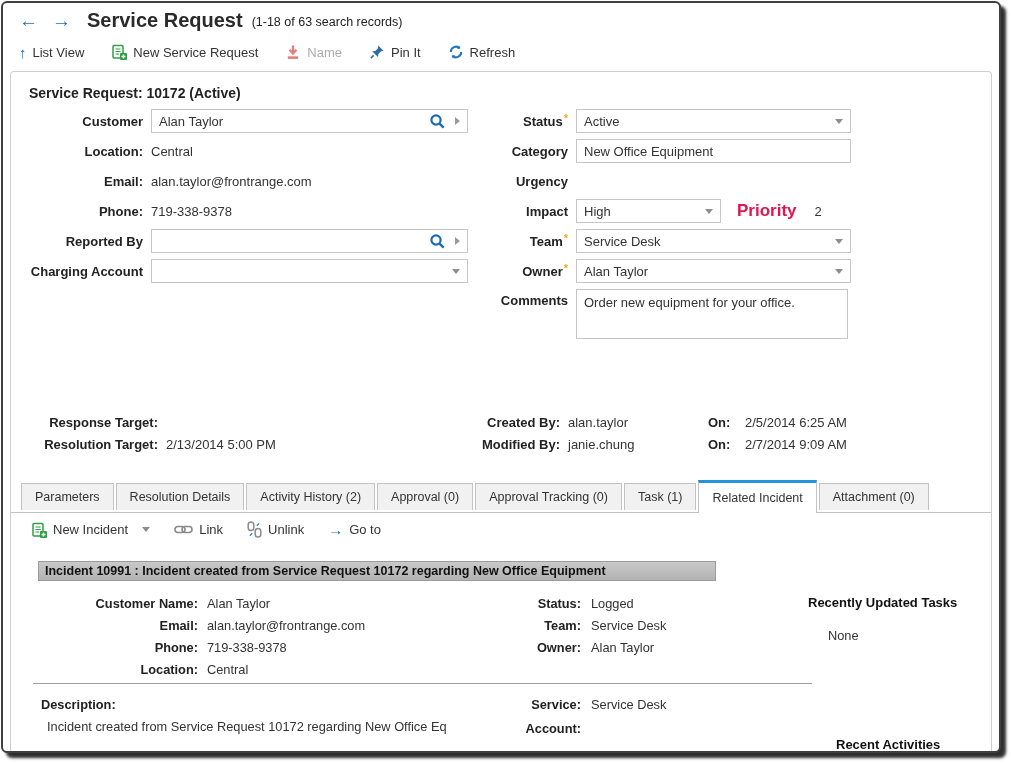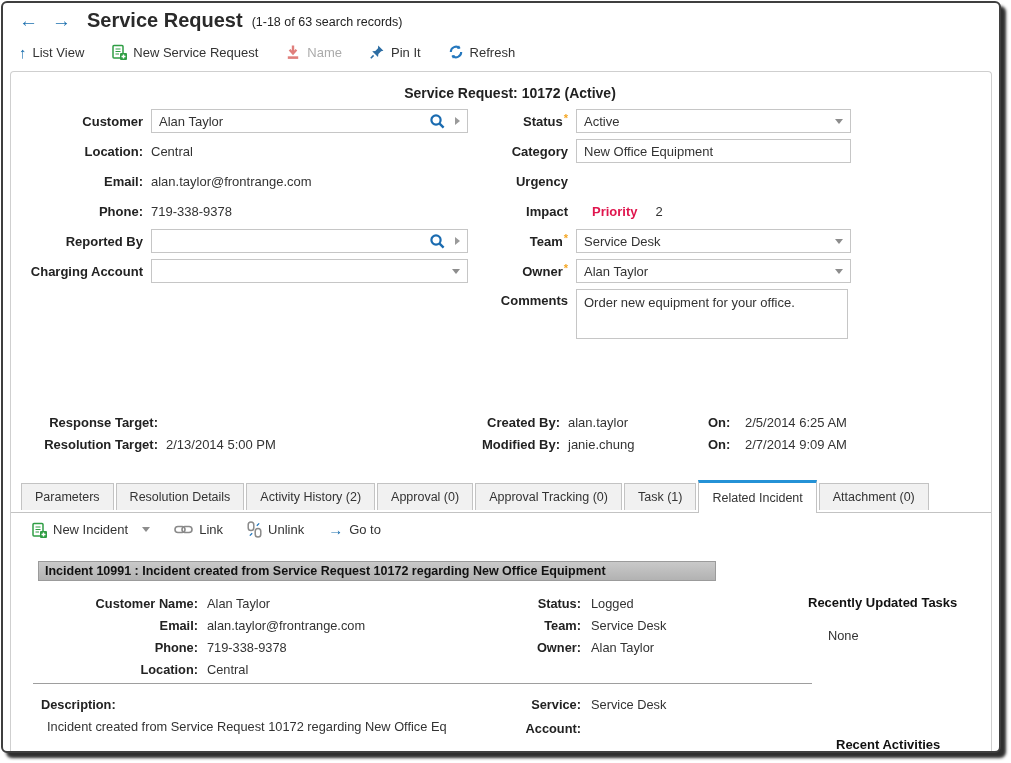--- a/index.html
+++ b/index.html
@@ -14,21 +14,21 @@
   .records{font-size:12.5px;color:#222;position:relative;top:2px;}
   
   .toolbar{height:30px;display:flex;align-items:center;padding-left:16px;gap:27px;font-size:13px;color:#333;}
   .tbtn{display:flex;align-items:center;gap:6px;cursor:pointer;white-space:nowrap;}
   .tbtn .uicon{font-size:15px;font-weight:bold;color:#1b6fae;line-height:1;}
   .tbtn.disabled{color:#ababab;cursor:default;}
   .tbtn.disabled svg{opacity:.8;}
   
   .panel{position:absolute;left:7px;right:7px;top:68px;bottom:0;border:1px solid #cfcfcf;border-bottom:none;
          border-radius:4px 4px 0 0;background:#fff;display:flex;flex-direction:column;}
-  .panel-title{margin:13px 0 0 18px;font-size:14px;font-weight:bold;color:#222;text-align:center;}
+  .panel-title{margin:13px 0 0 18px;font-size:14px;font-weight:bold;color:#222;}
   
   .form-area{position:relative;margin-top:8px;height:240px;}
   .col{position:absolute;top:0;}
   .col-left{left:10px;}
   .col-right{left:472px;}
   .frow{display:flex;align-items:center;height:24px;margin-bottom:6px;}
   .frow.top{align-items:flex-start;height:auto;}
   .flabel{font-size:13px;font-weight:bold;color:#222;text-align:right;flex-shrink:0;}
   .col-left .flabel{width:122px;margin-right:8px;}
   .col-right .flabel{width:85px;margin-right:8px;}
@@ -40,21 +40,21 @@
   .w-wide{width:275px;}
   .w-nar{width:145px;}
   .sp{flex:1;}
   .tri-down{width:0;height:0;border-left:4px solid transparent;border-right:4px solid transparent;
             border-top:5px solid #8d8d8d;margin-left:8px;flex-shrink:0;}
   .tri-right{width:0;height:0;border-top:4px solid transparent;border-bottom:4px solid transparent;
              border-left:5px solid #9a9a9a;margin-left:9px;flex-shrink:0;}
   .mag{flex-shrink:0;margin-left:6px;}
   textarea.comments{width:272px;height:50px;box-sizing:border-box;border:1px solid #c6c6c6;
         font:13px "Liberation Sans",sans-serif;color:#333;padding:5px 7px;resize:none;outline:none;}
-  .priority-label{color:#e0164e;font-weight:bold;font-size:13px;margin-left:16px;}
+  .priority-label{color:#e0164e;font-weight:bold;font-size:17px;margin-left:16px;}
   .priority-value{color:#333;font-size:13px;margin-left:18px;}
   
   .meta-area{position:relative;height:46px;margin-top:66px;font-size:13px;color:#333;}
   .meta-area span{position:absolute;white-space:nowrap;}
   .mbold{font-weight:bold;color:#222;}
   .ralign{text-align:right;}
   
   .tabs{display:flex;align-items:center;padding-left:10px;border-bottom:1px solid #c3c3c3;margin-top:19px;}
   .tab{background:#f1f1f1;border:1px solid #c3c3c3;border-bottom:none;padding:6px 13px;font-size:12.5px;
        color:#333;margin-right:2px;cursor:pointer;white-space:nowrap;}
@@ -190,20 +190,25 @@
           <span class="flabel">Category</span>
           <div class="tbox w-wide">
             <span>New Office Equipment</span>
           </div>
         </div>
         <div class="frow">
           <span class="flabel">Urgency</span>
         </div>
         <div class="frow">
           <span class="flabel">Impact</span>
+          <div class="tbox w-nar">
+            <span>High</span>
+            <span class="sp"></span>
+            <span class="tri-down"></span>
+          </div>
           <span class="priority-label">Priority</span>
           <span class="priority-value">2</span>
         </div>
         <div class="frow">
           <span class="flabel"><span>Team</span><span class="req">*</span></span>
           <div class="tbox w-wide">
             <span>Service Desk</span>
             <span class="sp"></span>
             <span class="tri-down"></span>
           </div>

